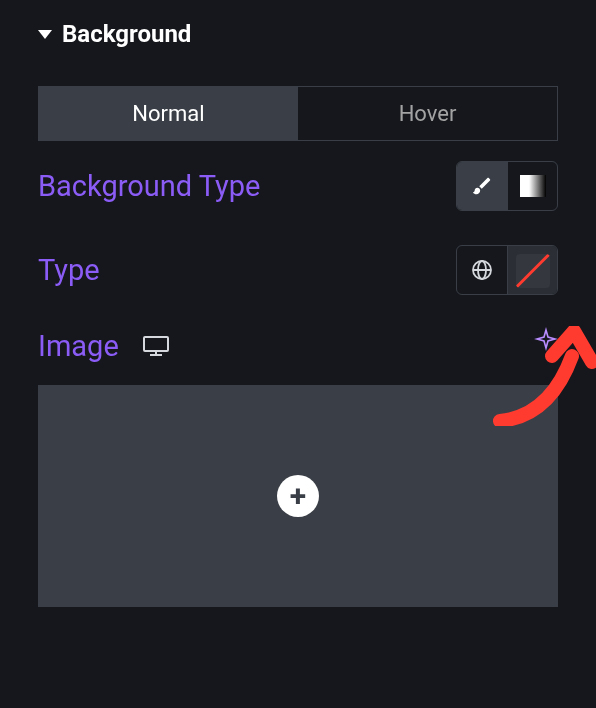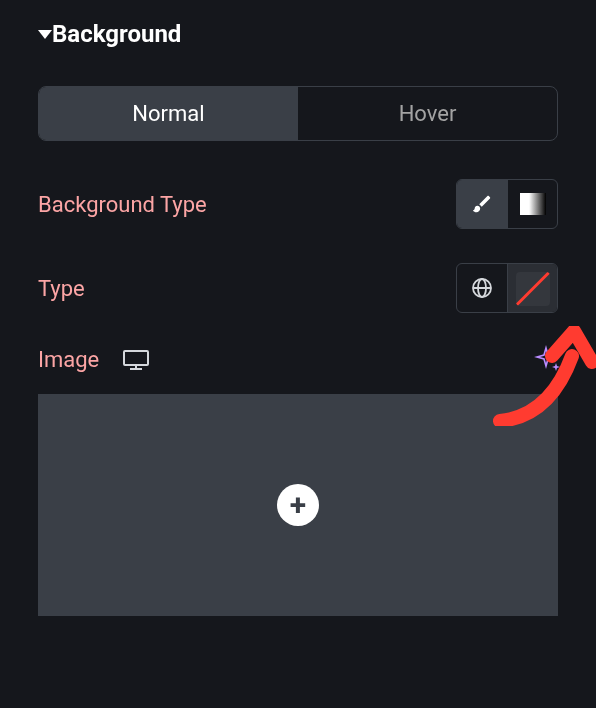--- a/index.html
+++ b/index.html
@@ -7,40 +7,41 @@
       background: #15171c;
       font-family: -apple-system, BlinkMacSystemFont, "Segoe UI", Roboto, sans-serif;
       color: #d5d8dc;
       width: 596px;
       height: 708px;
       padding: 20px 38px;
     }
     .section-header {
       display: flex;
       align-items: center;
+      gap: 10px;
       margin-bottom: 38px;
     }
     .caret-down {
       width: 0;
       height: 0;
       border-left: 7px solid transparent;
       border-right: 7px solid transparent;
       border-top: 9px solid #fff;
     }
     .section-title {
       color: #fff;
       font-size: 24px;
       font-weight: 700;
     }
     .tabs {
       display: flex;
       border: 1px solid #3a3f47;
-      border-radius: 8px;
+      border-radius: 0;
       overflow: hidden;
-      margin-bottom: 38px;
+      margin-bottom: 20px;
     }
     .tab {
       flex: 1;
       text-align: center;
       padding: 14px 0;
       font-size: 22px;
       color: #a3a3a3;
       cursor: pointer;
       background: transparent;
       border: none;
@@ -51,22 +52,22 @@
       color: #fff;
     }
     .row {
       display: flex;
       align-items: center;
       justify-content: space-between;
       margin-bottom: 34px;
       position: relative;
     }
     .row-label {
-      font-size: 22px;
-      color: #fca5a5;
+      font-size: 29px;
+      color: #8b5cf6;
     }
     .toggle-group {
       display: flex;
       border: 1px solid #3a3f47;
       border-radius: 6px;
       overflow: hidden;
       height: 50px;
     }
     .toggle-btn {
       width: 50px;

